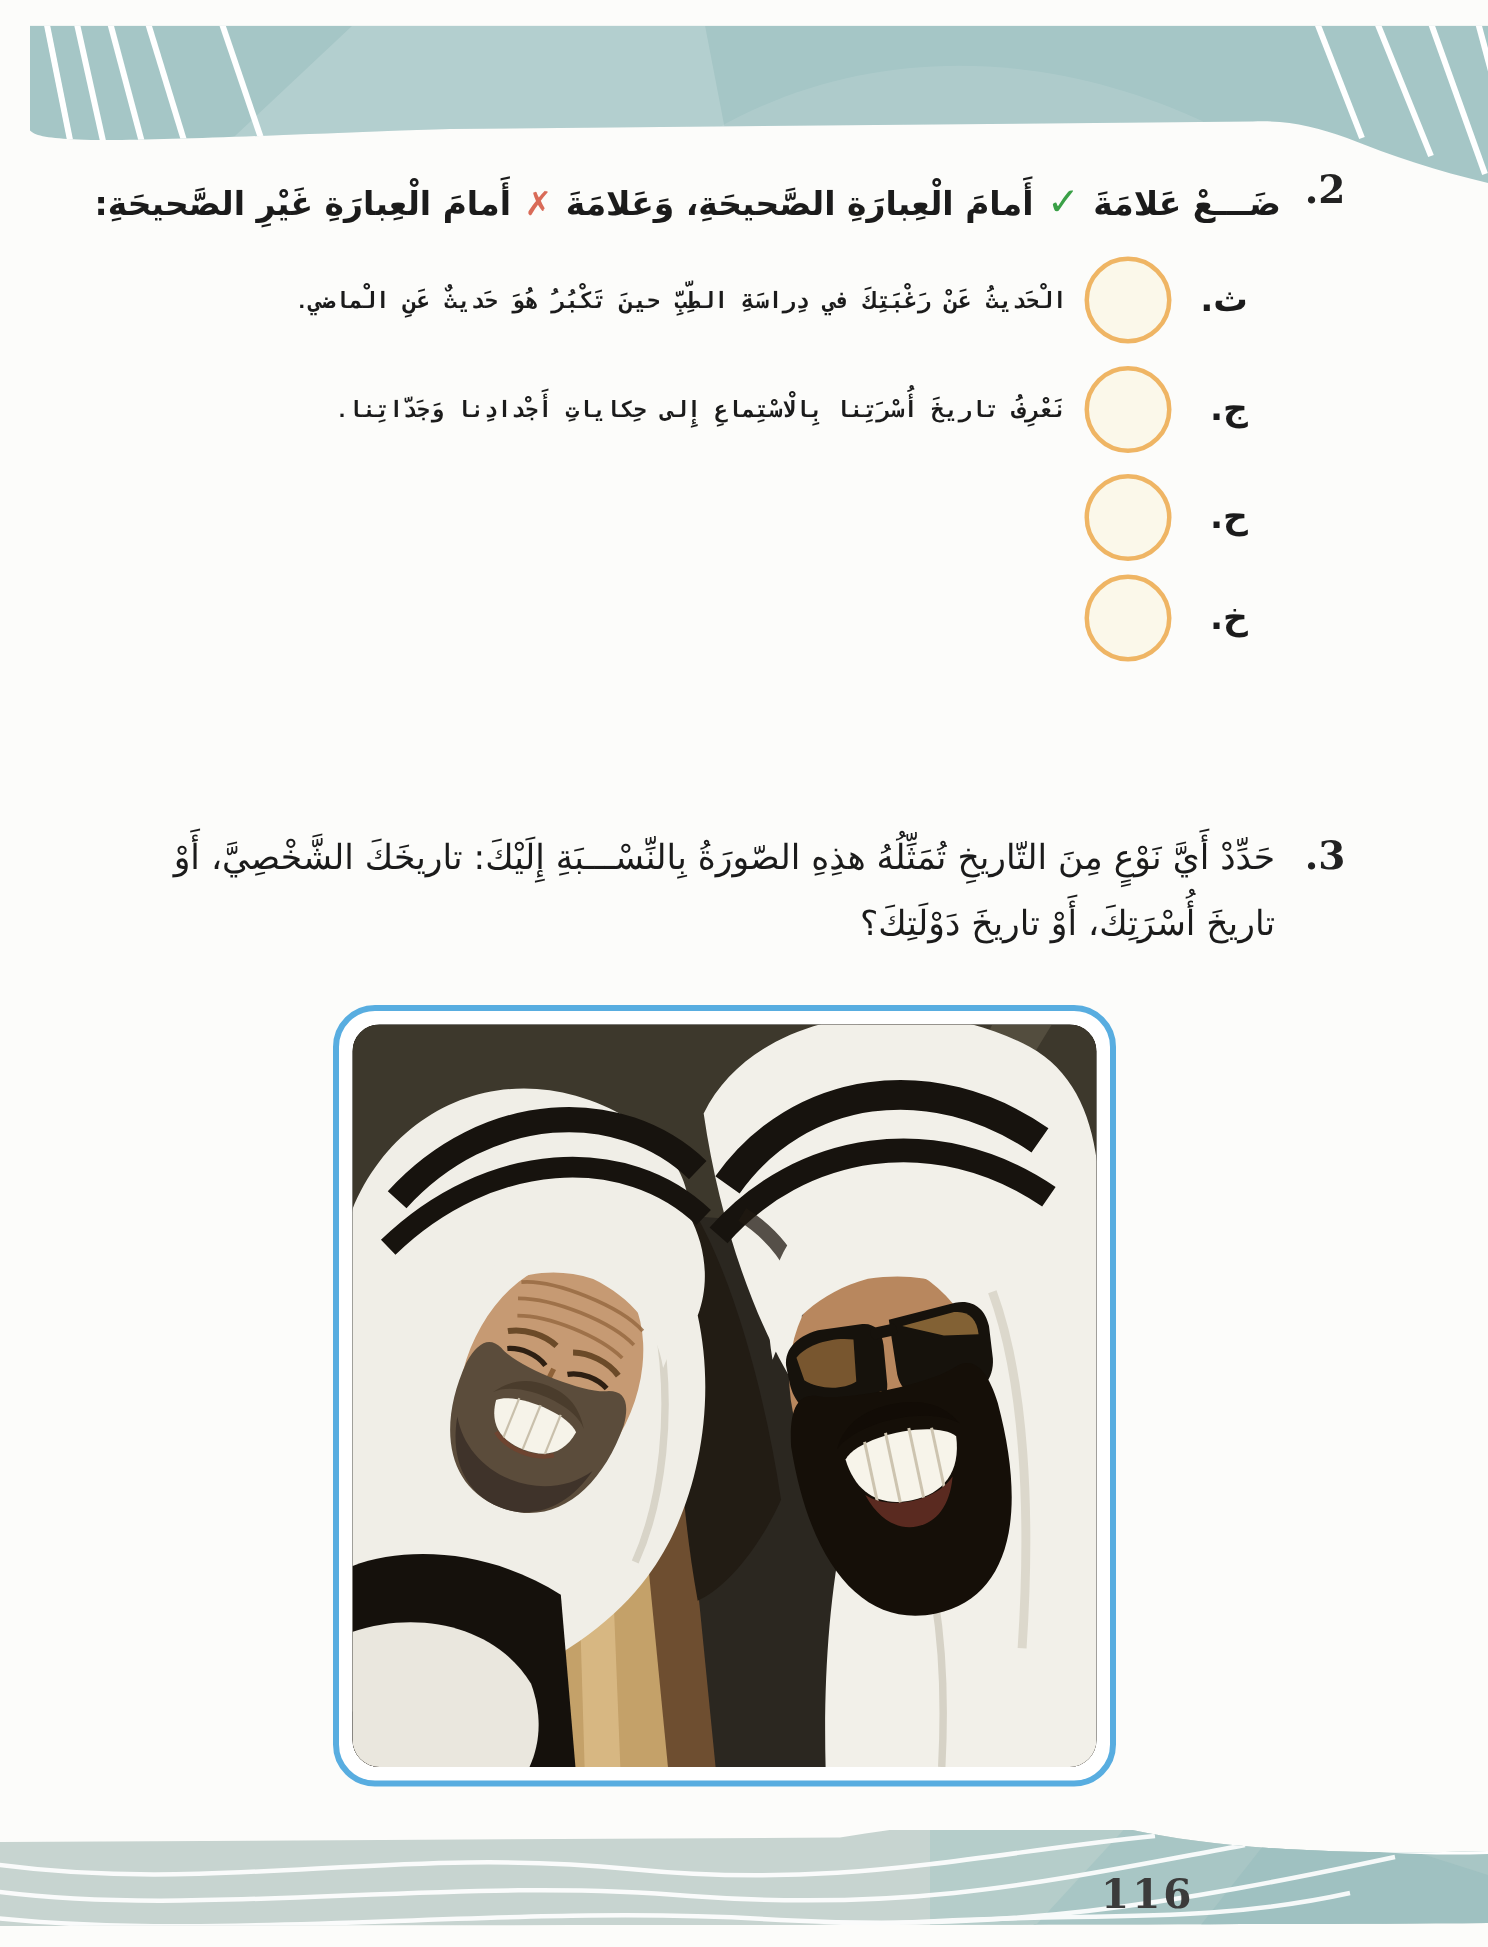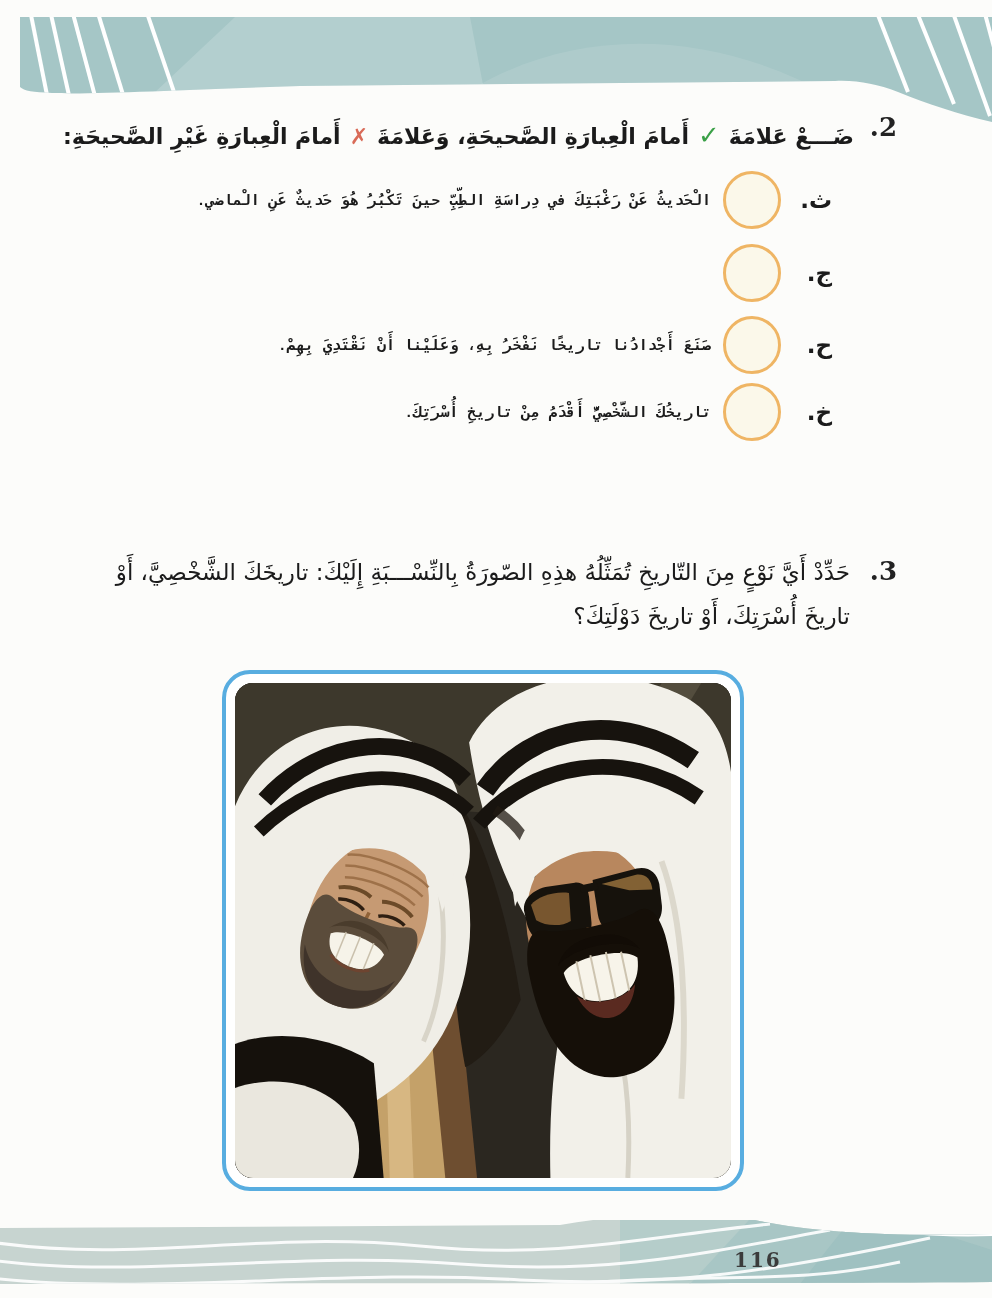--- a/index.html
+++ b/index.html
@@ -49,21 +49,21 @@
     border:4px solid #58ade0;border-radius:28px;background:#ffffff;
     padding:9px;
   }
   .photo-inner{
     width:100%;height:100%;border-radius:18px;overflow:hidden;background:#2b2720;
   }
   .photo-inner svg{display:block;width:100%;height:100%;}
   
   .page-number{
     top:1248px;left:734px;font-family:"DejaVu Serif",serif;
-    font-size:20px;font-weight:700;color:#3b3b3b;letter-spacing:2px;
+    font-size:27px;font-weight:700;color:#3b3b3b;letter-spacing:2px;
   }
 </style>
 </head>
 <body>
 
 <div class="page">
 
   <div class="abs header-deco">
     <svg width="992" height="132" viewBox="0 0 992 132">
       <defs>
@@ -99,32 +99,31 @@
 
     <div class="abs stmt-row" style="top:172px;">
       <span class="stmt-letter">ث.</span>
       <span class="answer-circle"></span>
       <span class="stmt-text">الْحَديثُ عَنْ رَغْبَتِكَ في دِراسَةِ الطِّبِّ حينَ تَكْبُرُ هُوَ حَديثٌ عَنِ الْماضي.</span>
     </div>
 
     <div class="abs stmt-row" style="top:245px;">
       <span class="stmt-letter">ج.</span>
       <span class="answer-circle"></span>
+      <span class="stmt-text">نَعْرِفُ تاريخَ أُسْرَتِنا بِالْاسْتِماعِ إِلى حِكاياتِ أَجْدادِنا وَجَدّاتِنا.</span>
     </div>
 
     <div class="abs stmt-row" style="top:317px;">
       <span class="stmt-letter">ح.</span>
       <span class="answer-circle"></span>
-      <span class="stmt-text">صَنَعَ أَجْدادُنا تاريخًا نَفْخَرُ بِهِ، وَعَلَيْنا أَنْ نَقْتَدِيَ بِهِمْ.</span>
     </div>
 
     <div class="abs stmt-row" style="top:384px;">
       <span class="stmt-letter">خ.</span>
       <span class="answer-circle"></span>
-      <span class="stmt-text">تاريخُكَ الشَّخْصِيُّ أَقْدَمُ مِنْ تاريخِ أُسْرَتِكَ.</span>
     </div>
   </div>
 
   <div>
     <div class="abs qnum q3num">3.</div>
     <div class="abs q3text">حَدِّدْ أَيَّ نَوْعٍ مِنَ التّاريخِ تُمَثِّلُهُ هذِهِ الصّورَةُ بِالنِّسْـــبَةِ إِلَيْكَ: تاريخَكَ الشَّخْصِيَّ، أَوْ تاريخَ أُسْرَتِكَ، أَوْ تاريخَ دَوْلَتِكَ؟</div>
   </div>
 
   <div class="abs photo-frame">
     <div class="photo-inner">

